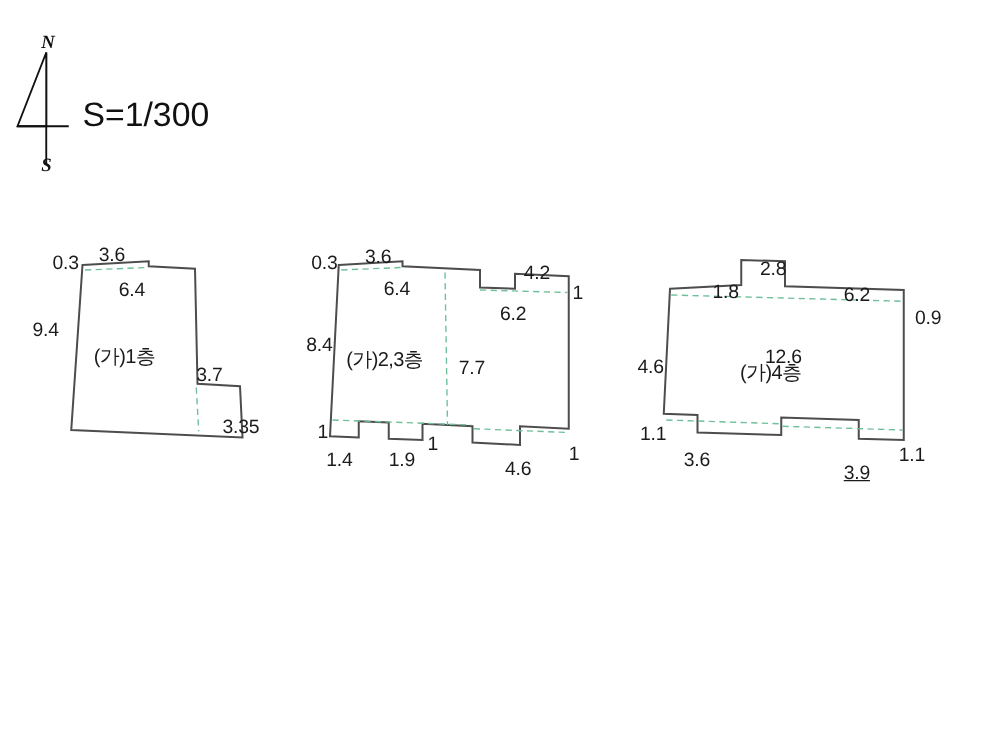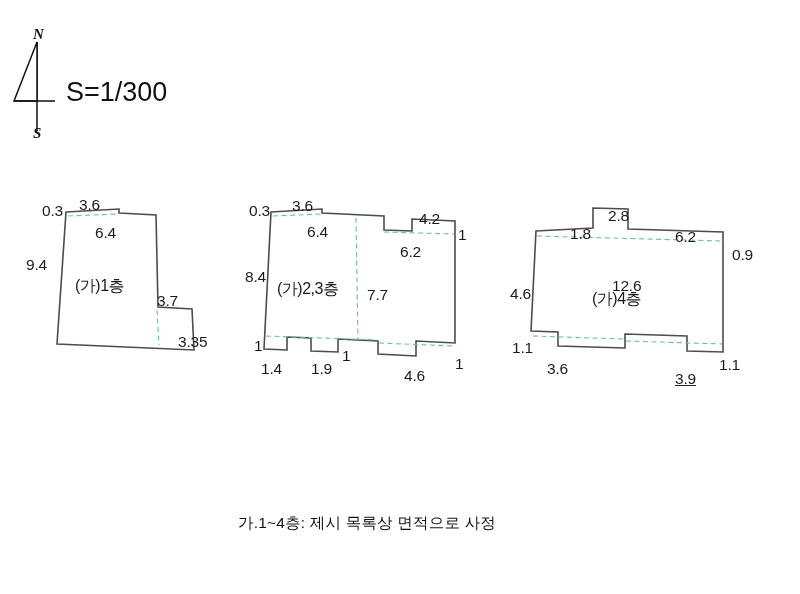--- a/index.html
+++ b/index.html
@@ -167,15 +167,14 @@
     <div class="lbl dim" style="left:675px; top:229px;">6.2</div>
     <div class="lbl dim" style="left:732px; top:247px;">0.9</div>
     <div class="lbl dim" style="left:612px; top:254px;margin-top:24px;">12.6</div>
     <div class="lbl dim" style="left:510px; top:286px;">4.6</div>
     <div class="lbl dim" style="left:512px; top:340px;">1.1</div>
     <div class="lbl dim" style="left:547px; top:361px;">3.6</div>
     <div class="lbl dim" style="left:675px; top:371px;text-decoration:underline;">3.9</div>
     <div class="lbl dim" style="left:719px; top:357px;">1.1</div>
   </div>
 
-  <div class="lbl caption-sub" style="left:238px; top:515px;">가.1~4층: 제시 목록상 면적으로 사정</div>
 
 </div>
 
 </body></html>

